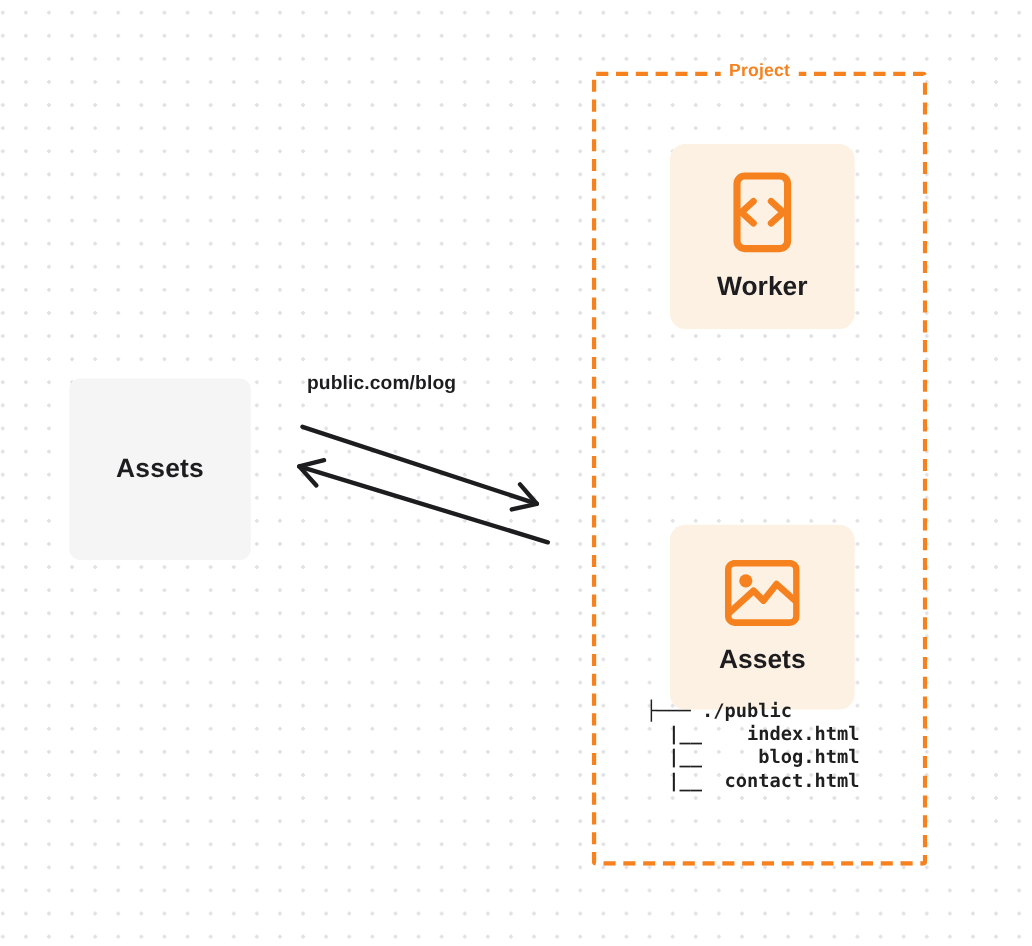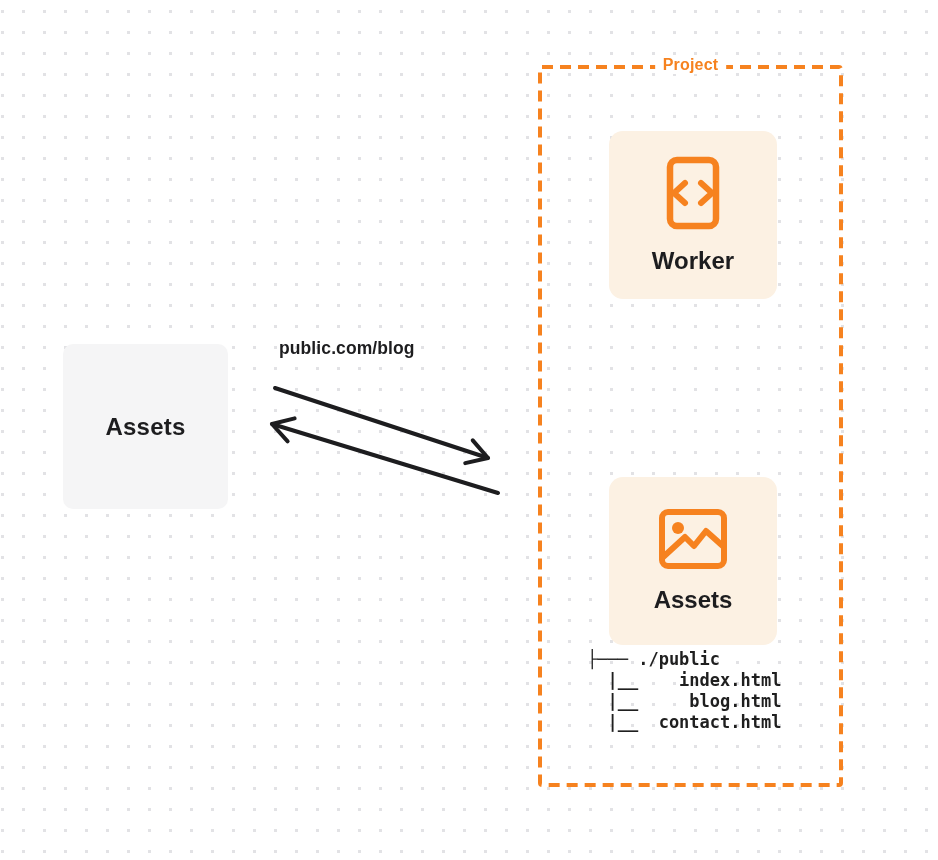--- a/index.html
+++ b/index.html
@@ -70,21 +70,21 @@
     align-items: center; justify-content: center;
     gap: 17px;
   }
   .worker-card { top: 66px; }
   .assets-card { top: 412px; }
   .card-label { font-size: 24px; font-weight: 700; color: #1d1d1f; }
 
   
   .file-tree {
     position: absolute;
-    left: 49px; top: 584px;
+    left: 49px; top: 572px;
     margin: 0;
     font-family: "DejaVu Sans Mono", monospace;
     font-size: 17px;
     font-weight: 700;
     line-height: 21px;
     color: #1f1f1f;
     white-space: pre;
   }
 </style>
 </head>

